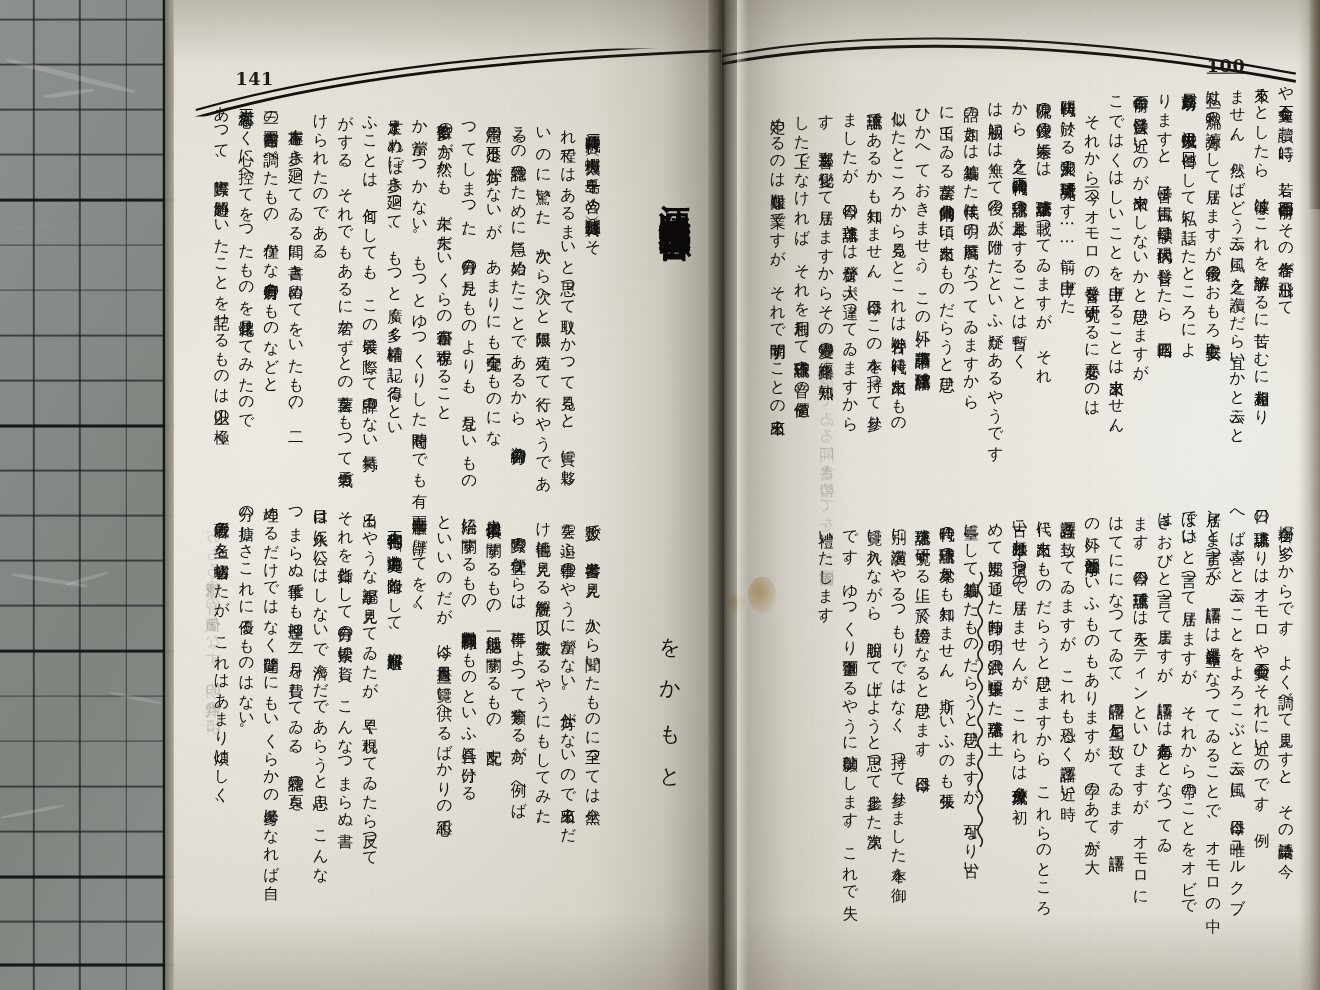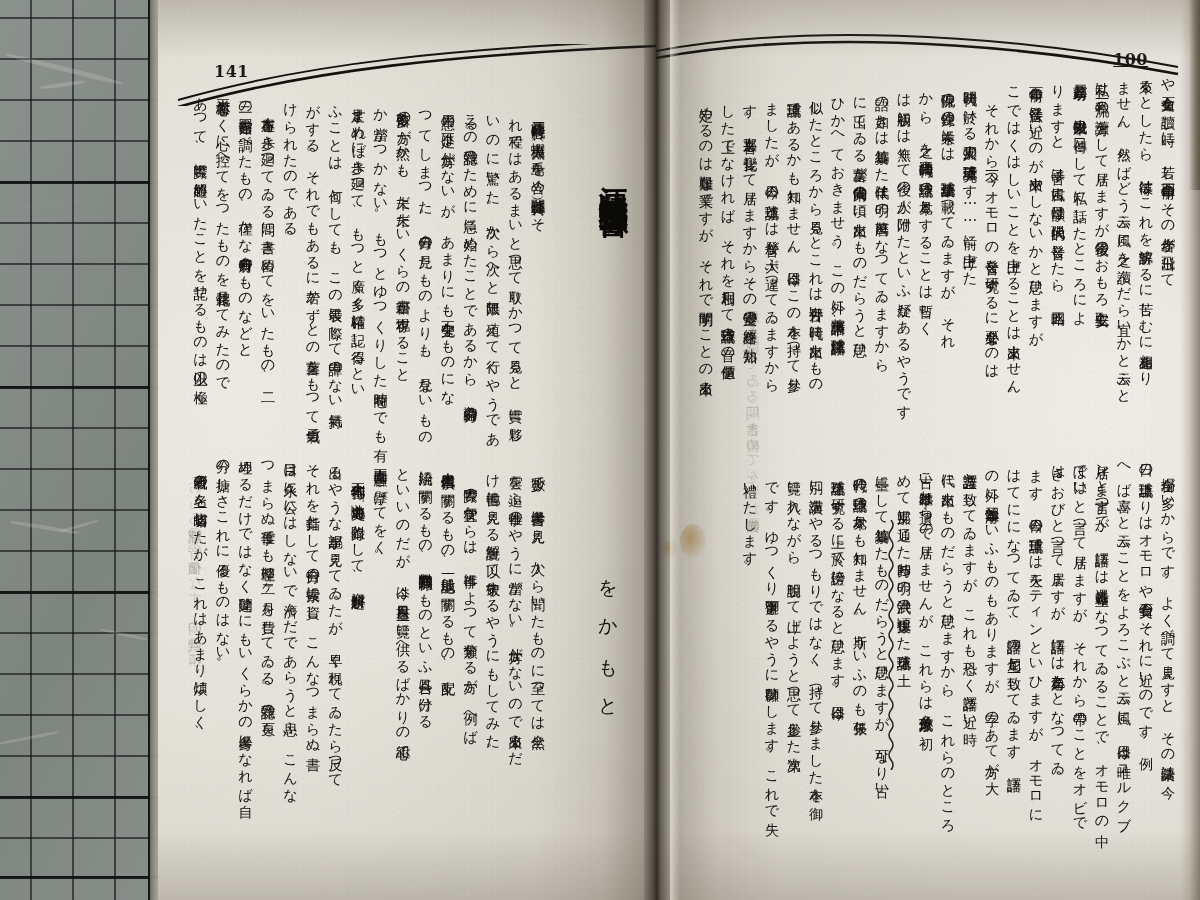--- a/index.html
+++ b/index.html
@@ -232,21 +232,21 @@
         古本屋を歩き廻つてゐる間に書き留めてをいた圖書館
       </div>
 
       <div class="rule" style="left:0px;top:22px;width:544px;height:70px;">
         <svg width="544" height="70" viewBox="0 0 544 70">
           <path d="M 0,36 C 140,10 330,16 522,52" fill="none" stroke="#14120f" stroke-width="2.6"></path>
           <path d="M 0,29 C 140,3 330,9 522,45" fill="none" stroke="#14120f" stroke-width="2.0"></path>
         </svg>
       </div>
 
-      <div class="folio" style="right:52px;top:50px;text-decoration:underline;">100</div>
+      <div class="folio" style="right:68px;top:50px;text-decoration:underline;">100</div>
 
       <div class="squiggle" style="left:228px;top:520px;width:14px;height:250px;">
         <svg width="14" height="250" viewBox="0 0 14 250" preserveAspectRatio="none">
           <path d="M7,0 Q11,5 7,10 Q3,15 7,20 Q11,25 7,30 Q3,35 7,40 Q11,45 7,50
                    Q3,55 7,60 Q11,65 7,70 Q3,75 7,80 Q11,85 7,90 Q3,95 7,100
                    Q11,105 7,110 Q3,115 7,120 Q11,125 7,130 Q3,135 7,140
                    Q11,145 7,150 Q3,155 7,160 Q11,165 7,170 Q3,175 7,180
                    Q11,185 7,190 Q3,195 7,200 Q11,205 7,210 Q3,215 7,220
                    Q11,225 7,230 Q3,235 7,240 Q11,245 7,250" fill="none" stroke="#26231d" stroke-width="1.5"></path>
         </svg>

